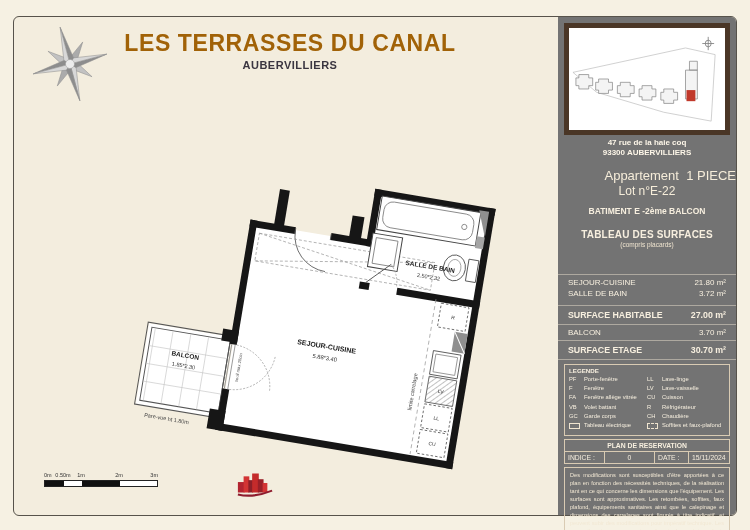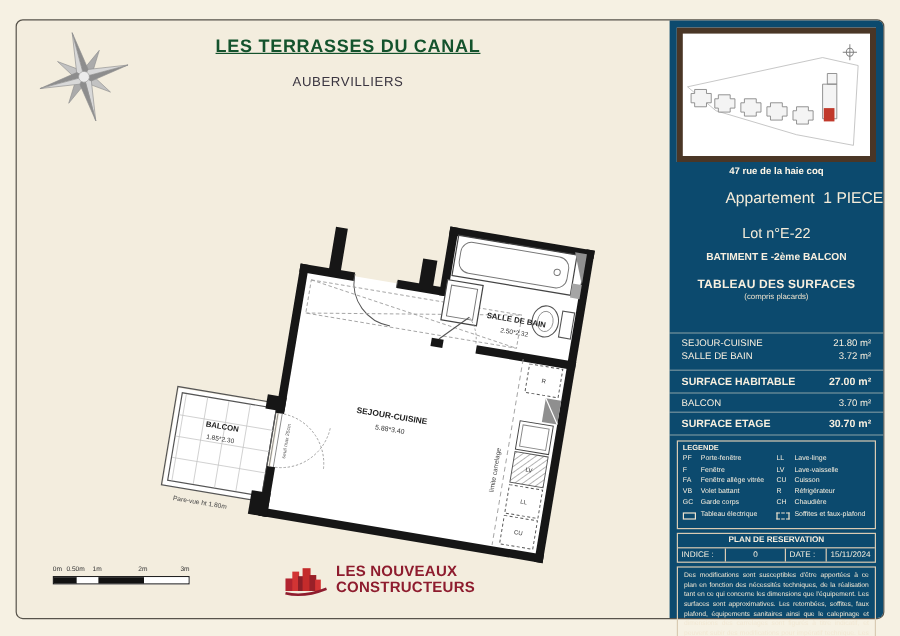--- a/index.html
+++ b/index.html
@@ -8,43 +8,43 @@
     background:#f6f1e3;
     font-family:"Liberation Sans", sans-serif;
     -webkit-font-smoothing:antialiased;
   }
   .frame{
     position:absolute;left:13px;top:16px;right:13px;bottom:14px;
     border:1.5px solid #57534b;border-radius:6px;background:#f3edde;
   }
   
   .title-block{position:absolute;left:40px;top:30px;width:500px;text-align:center;}
-  .main-title{font-size:15px;font-weight:bold;color:#14532d;letter-spacing:.6px;text-decoration:underline;}
-  .sub-title{font-size:11px;font-weight:normal;color:#3a3540;margin-top:16px;letter-spacing:.5px;}
+  .main-title{font-size:23px;font-weight:bold;color:#a16207;letter-spacing:.6px;}
+  .sub-title{font-size:11px;font-weight:bold;color:#3a3540;margin-top:2px;letter-spacing:.5px;}
   .compass{position:absolute;left:28px;top:22px;}
   
   .plan-svg{position:absolute;left:14px;top:14px;}
   
   .scalebar{position:absolute;left:44px;top:472px;width:114px;height:18px;font-size:5.5px;color:#333;}
   .scalebar .lbl{position:absolute;top:0;}
   .sb-bar{position:absolute;left:0;right:0;top:8px;height:5px;border:1px solid #222;display:flex;background:#fff;}
   .sb-bar .seg{height:100%;}
   
   .logo{position:absolute;left:236px;top:467px;display:flex;align-items:center;gap:6px;}
   .logo-text{color:#8e1c2e;font-weight:bold;font-size:12.5px;line-height:1.04;letter-spacing:.2px;}
   
   .sidebar{
     position:absolute;top:17px;right:14px;bottom:15px;width:178px;
-    background:#0c4a6e;color:#f7efdf;border-radius:0 5px 5px 0;
+    background:#737373;color:#f7efdf;border-radius:0 5px 5px 0;
   }
   .thumb{margin:6px 6px 2px 6px;height:102px;border:5px solid #4a3626;background:#fff;}
   .thumb svg{display:block;width:100%;height:100%;}
   .addr{margin-top:3px;text-align:center;font-size:8px;font-weight:bold;line-height:1.3;color:#fdf6e8;}
   .apt{margin-top:9px;text-align:right;font-size:13px;color:#f6edda;white-space:pre;}
-  .lot{text-align:center;font-size:12px;color:#f6edda;margin-top:15px;}
+  .lot{text-align:center;font-size:12px;color:#f6edda;margin-top:1px;}
   .bld{margin-top:8px;text-align:center;font-size:8.5px;font-weight:bold;}
   .tbl-title{margin-top:13px;text-align:center;font-size:10px;font-weight:bold;letter-spacing:.2px;}
   .tbl-sub{text-align:center;font-size:6.5px;margin-top:1px;color:#efe4cf;}
   .surfaces{margin-top:26px;}
   .srow{display:flex;justify-content:space-between;padding:1px 10px;font-size:8px;}
   .srow.bold{font-size:8.8px;font-weight:bold;padding:2px 10px;}
   .sep{height:1px;background:rgba(246,236,216,.45);margin:2px 0;}
   .legend{margin:4px 6px 0 6px;border:1px solid #d9cbb3;padding:2px 4px 3px 4px;}
   .legend-title{font-size:6.2px;font-weight:bold;margin-bottom:1px;}
   .lg-row{display:grid;grid-template-columns:15px 1fr 15px 1fr;font-size:5.8px;line-height:1.6;}
@@ -220,24 +220,20 @@
 <div class="logo">
   <svg width="38" height="32" viewBox="0 0 40 32">
     <rect x="2" y="15" width="7" height="11" fill="#b22430"></rect>
     <rect x="8" y="9" width="6" height="17" fill="#d23434"></rect>
     <rect x="13" y="13" width="5" height="13" fill="#8d1f28"></rect>
     <rect x="17" y="6" width="7" height="20" fill="#c42b2b"></rect>
     <rect x="23" y="12" width="6" height="14" fill="#992028"></rect>
     <rect x="28" y="16" width="5" height="10" fill="#d23434"></rect>
     <path d="M2 28 Q 18 32 38 24" stroke="#8e1c2e" stroke-width="2.2" fill="none"></path>
   </svg>
-  <div class="logo-text">
-    <div>LES NOUVEAUX</div>
-    <div>CONSTRUCTEURS</div>
-  </div>
 </div>
 
 <div class="sidebar">
   <div class="thumb">
     <svg viewBox="0 0 158 92" preserveAspectRatio="none">
       <polygon points="4,40 118,18 148,24 144,84 96,76 28,58" fill="none" stroke="#b5b5b5" stroke-width="0.6"></polygon>
       <g fill="#f4f4f4" stroke="#868686" stroke-width="0.7">
         <path d="M10,42 h10 v3 h4 v7 h-4 v3 h-10 v-3 h-3 v-7 h3 z"></path>
         <path d="M30,46 h10 v3 h4 v7 h-4 v3 h-10 v-3 h-3 v-7 h3 z"></path>
         <path d="M52,49 h10 v3 h4 v7 h-4 v3 h-10 v-3 h-3 v-7 h3 z"></path>
@@ -249,20 +245,21 @@
       <g stroke="#7e7e7e" stroke-width="0.8">
         <line x1="141" y1="8" x2="141" y2="20"></line>
         <line x1="135" y1="14" x2="147" y2="14"></line>
         <circle cx="141" cy="14" r="3" fill="none"></circle>
       </g>
     </svg>
   </div>
 
   <div class="addr">
     <div>47 rue de la haie coq</div>
+    <div>93300 AUBERVILLIERS</div>
   </div>
 
   <div class="apt">Appartement  1 PIECE</div>
   <div class="lot">Lot n°E-22</div>
   <div class="bld">BATIMENT E -2ème BALCON</div>
 
   <div class="tbl-title">TABLEAU DES SURFACES</div>
   <div class="tbl-sub">(compris placards)</div>
 
   <div class="surfaces">

